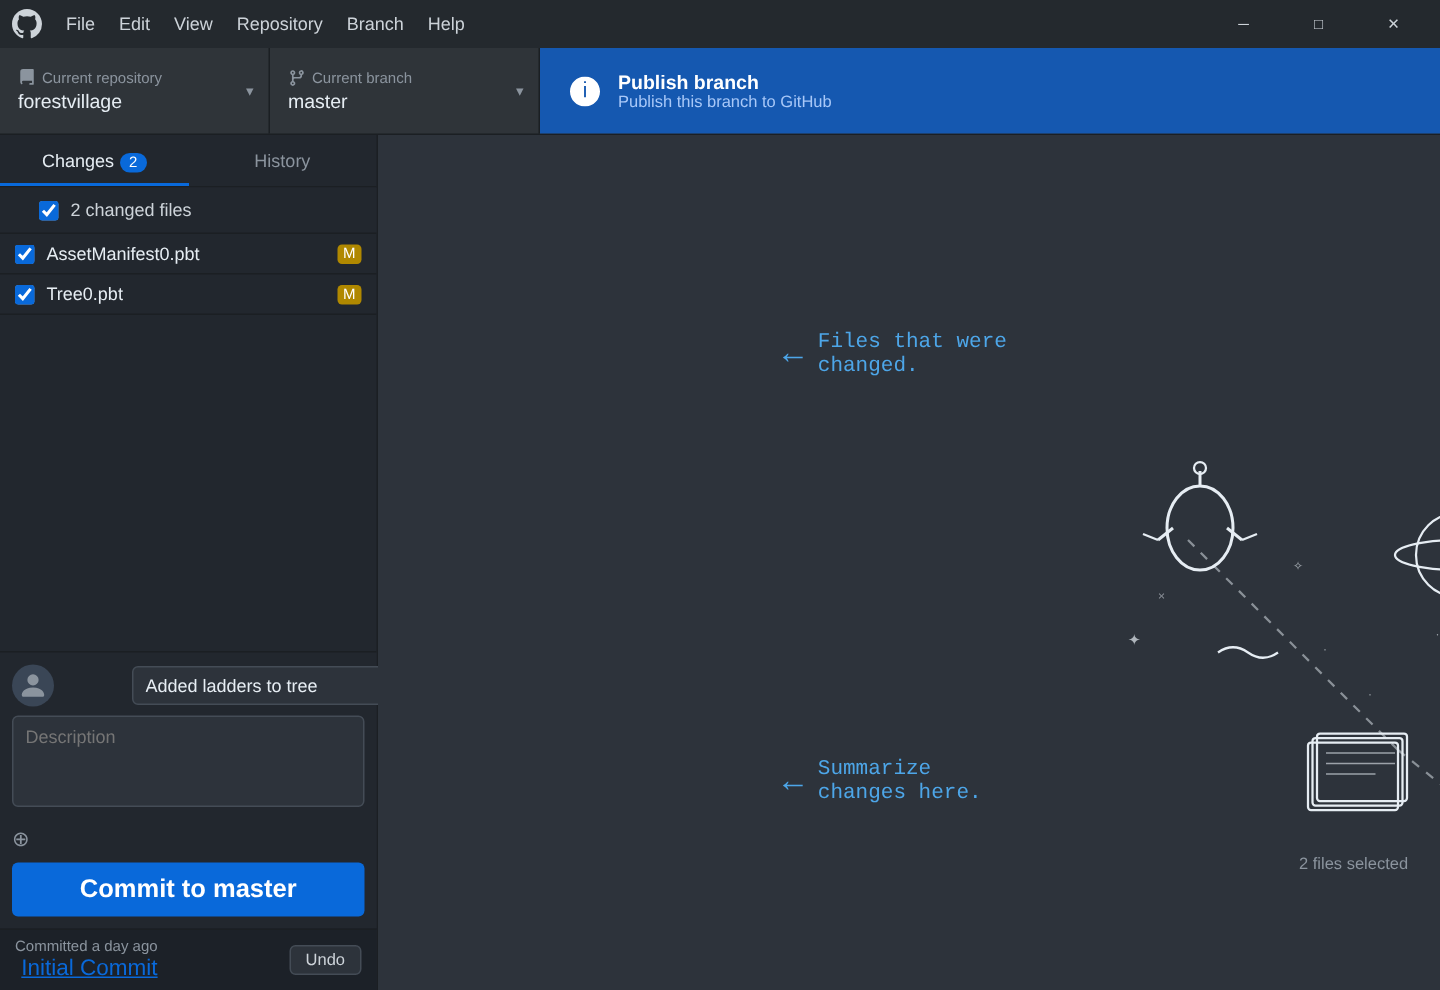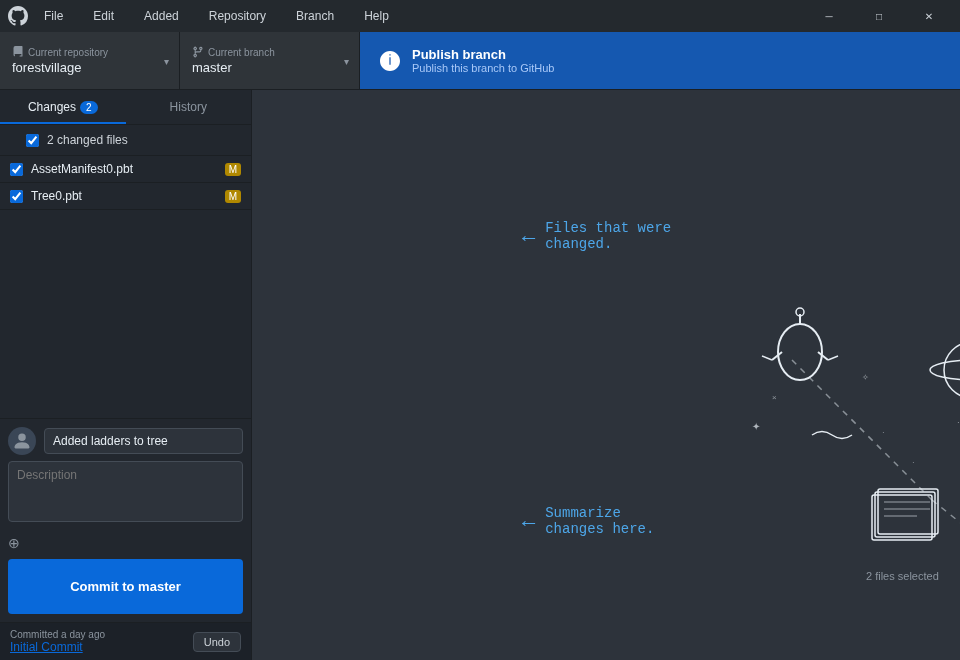--- a/index.html
+++ b/index.html
@@ -1,21 +1,21 @@
 <!DOCTYPE html>
 <html><head>
   <meta charset="utf-8">
   <style>
     * { margin: 0; padding: 0; box-sizing: border-box; }
     body { width: 960px; height: 660px; background: #1e2228; color: #cdd3d9; font-family: -apple-system, BlinkMacSystemFont, 'Segoe UI', sans-serif; font-size: 12px; overflow: hidden; }
 
     
     .titlebar { display: flex; align-items: center; background: #24292e; height: 32px; padding: 0 8px; -webkit-app-region: drag; }
     .titlebar-logo { width: 20px; height: 20px; margin-right: 8px; }
-    .titlebar-menu { display: flex; gap: 14px; }
+    .titlebar-menu { display: flex; gap: 0; }
     .titlebar-menu-item { padding: 4px 8px; font-size: 12px; color: #cdd3d9; cursor: pointer; border-radius: 3px; }
     .titlebar-controls { margin-left: auto; display: flex; gap: 4px; }
     .titlebar-btn { width: 46px; height: 32px; border: none; background: transparent; color: #cdd3d9; cursor: pointer; font-size: 10px; display: flex; align-items: center; justify-content: center; }
 
     
     .toolbar { display: flex; align-items: stretch; background: #2f3439; height: 58px; border-bottom: 1px solid #1b1f23; }
     .toolbar-section { display: flex; flex-direction: column; justify-content: center; padding: 8px 12px; border-right: 1px solid #1b1f23; cursor: pointer; min-width: 180px; position: relative; }
     .toolbar-section-label { font-size: 10px; color: #8b949e; display: flex; align-items: center; gap: 4px; }
     .toolbar-section-value { font-size: 13px; color: #e6edf3; font-weight: 500; margin-top: 2px; }
     .toolbar-section .chevron { position: absolute; right: 10px; top: 50%; transform: translateY(-50%); color: #8b949e; font-size: 10px; }
@@ -43,48 +43,48 @@
     .file-list { flex: 1; overflow-y: auto; }
     .file-item { display: flex; align-items: center; padding: 6px 10px; border-bottom: 1px solid #1b1f23; cursor: pointer; }
     .file-item input[type="checkbox"] { margin-right: 8px; accent-color: #0969da; flex-shrink: 0; }
     .file-item-name { flex: 1; font-size: 12px; color: #e6edf3; }
     .file-badge { background: #b08800; color: #fff; border-radius: 3px; padding: 1px 4px; font-size: 10px; min-width: 16px; text-align: center; }
 
     
     .commit-area { padding: 8px; border-top: 1px solid #1b1f23; background: #22272e; }
     .commit-summary { display: flex; align-items: center; gap: 8px; margin-bottom: 6px; }
     .avatar { width: 28px; height: 28px; border-radius: 50%; background: #3a4656; flex-shrink: 0; overflow: hidden; display: flex; align-items: center; justify-content: center; }
-    .summary-input { flex: 1; background: #2d333b; border: 1px solid #444c56; border-radius: 4px; padding: 5px 8px; color: #e6edf3; font-size: 12px; outline: none; }
+    .summary-input { flex: 1; background: #2d333b; border: 1px solid #444c56; border-radius: 4px; padding: 5px 8px; color: #e6edf3; font-size: 12px; outline: none; margin-left: 44px; }
     .desc-textarea { width: 100%; background: #2d333b; border: 1px solid #444c56; border-radius: 4px; padding: 6px 8px; color: #8b949e; font-size: 12px; resize: none; height: 61px; outline: none; font-family: inherit; margin-bottom: 6px; }
     .coauthor-row { display: flex; align-items: center; padding: 4px 0; margin-bottom: 4px; }
     .coauthor-icon { color: #8b949e; font-size: 14px; }
-    .commit-btn { width: 100%; background: #0969da; border: none; border-radius: 4px; padding: 20px; color: #fff; font-size: 13px; font-weight: 600; cursor: pointer; }
+    .commit-btn { width: 100%; background: #0969da; border: none; border-radius: 4px; padding: 8px; color: #fff; font-size: 17px; font-weight: 600; cursor: pointer; }
 
     .last-commit-bar { display: flex; align-items: center; justify-content: space-between; padding: 6px 10px; background: #1c2128; border-top: 1px solid #1b1f23; }
     .last-commit-info { display: flex; flex-direction: column; }
     .last-commit-time { font-size: 10px; color: #8b949e; }
-    .last-commit-msg { font-size: 12px; color: #0969da; text-decoration: underline; cursor: pointer; }
+    .last-commit-msg { font-size: 15px; color: #0969da; text-decoration: underline; cursor: pointer; text-align: right; }
     .undo-btn { background: #2d333b; border: 1px solid #444c56; border-radius: 4px; padding: 3px 10px; color: #cdd3d9; font-size: 11px; cursor: pointer; }
 
     
     .content { flex: 1; background: #2d333b; position: relative; overflow: hidden; }
     .annotation { position: absolute; font-family: 'Courier New', monospace; font-size: 14px; color: #4da6e8; display: flex; align-items: center; gap: 10px; }
     .arrow-left { font-size: 22px; color: #4da6e8; }
   </style>
 </head>
 <body>
 
 <div class="titlebar">
   <svg class="titlebar-logo" viewBox="0 0 16 16" fill="#cdd3d9">
     <path d="M8 0C3.58 0 0 3.58 0 8c0 3.54 2.29 6.53 5.47 7.59.4.07.55-.17.55-.38 0-.19-.01-.82-.01-1.49-2.01.37-2.53-.49-2.69-.94-.09-.23-.48-.94-.82-1.13-.28-.15-.68-.52-.01-.53.63-.01 1.08.58 1.23.82.72 1.21 1.87.87 2.33.66.07-.52.28-.87.51-1.07-1.78-.2-3.64-.89-3.64-3.95 0-.87.31-1.59.82-2.15-.08-.2-.36-1.02.08-2.12 0 0 .67-.21 2.2.82.64-.18 1.32-.27 2-.27.68 0 1.36.09 2 .27 1.53-1.04 2.2-.82 2.2-.82.44 1.1.16 1.92.08 2.12.51.56.82 1.27.82 2.15 0 3.07-1.87 3.75-3.65 3.95.29.25.54.73.54 1.48 0 1.07-.01 1.93-.01 2.2 0 .21.15.46.55.38A8.013 8.013 0 0016 8c0-4.42-3.58-8-8-8z"></path>
   </svg>
   <div class="titlebar-menu">
     <span class="titlebar-menu-item">File</span>
     <span class="titlebar-menu-item">Edit</span>
-    <span class="titlebar-menu-item">Added</span>
+    <span class="titlebar-menu-item">View</span>
     <span class="titlebar-menu-item">Repository</span>
     <span class="titlebar-menu-item">Branch</span>
     <span class="titlebar-menu-item">Help</span>
   </div>
   <div class="titlebar-controls">
     <button class="titlebar-btn">─</button>
     <button class="titlebar-btn">□</button>
     <button class="titlebar-btn close">✕</button>
   </div>
 </div>

